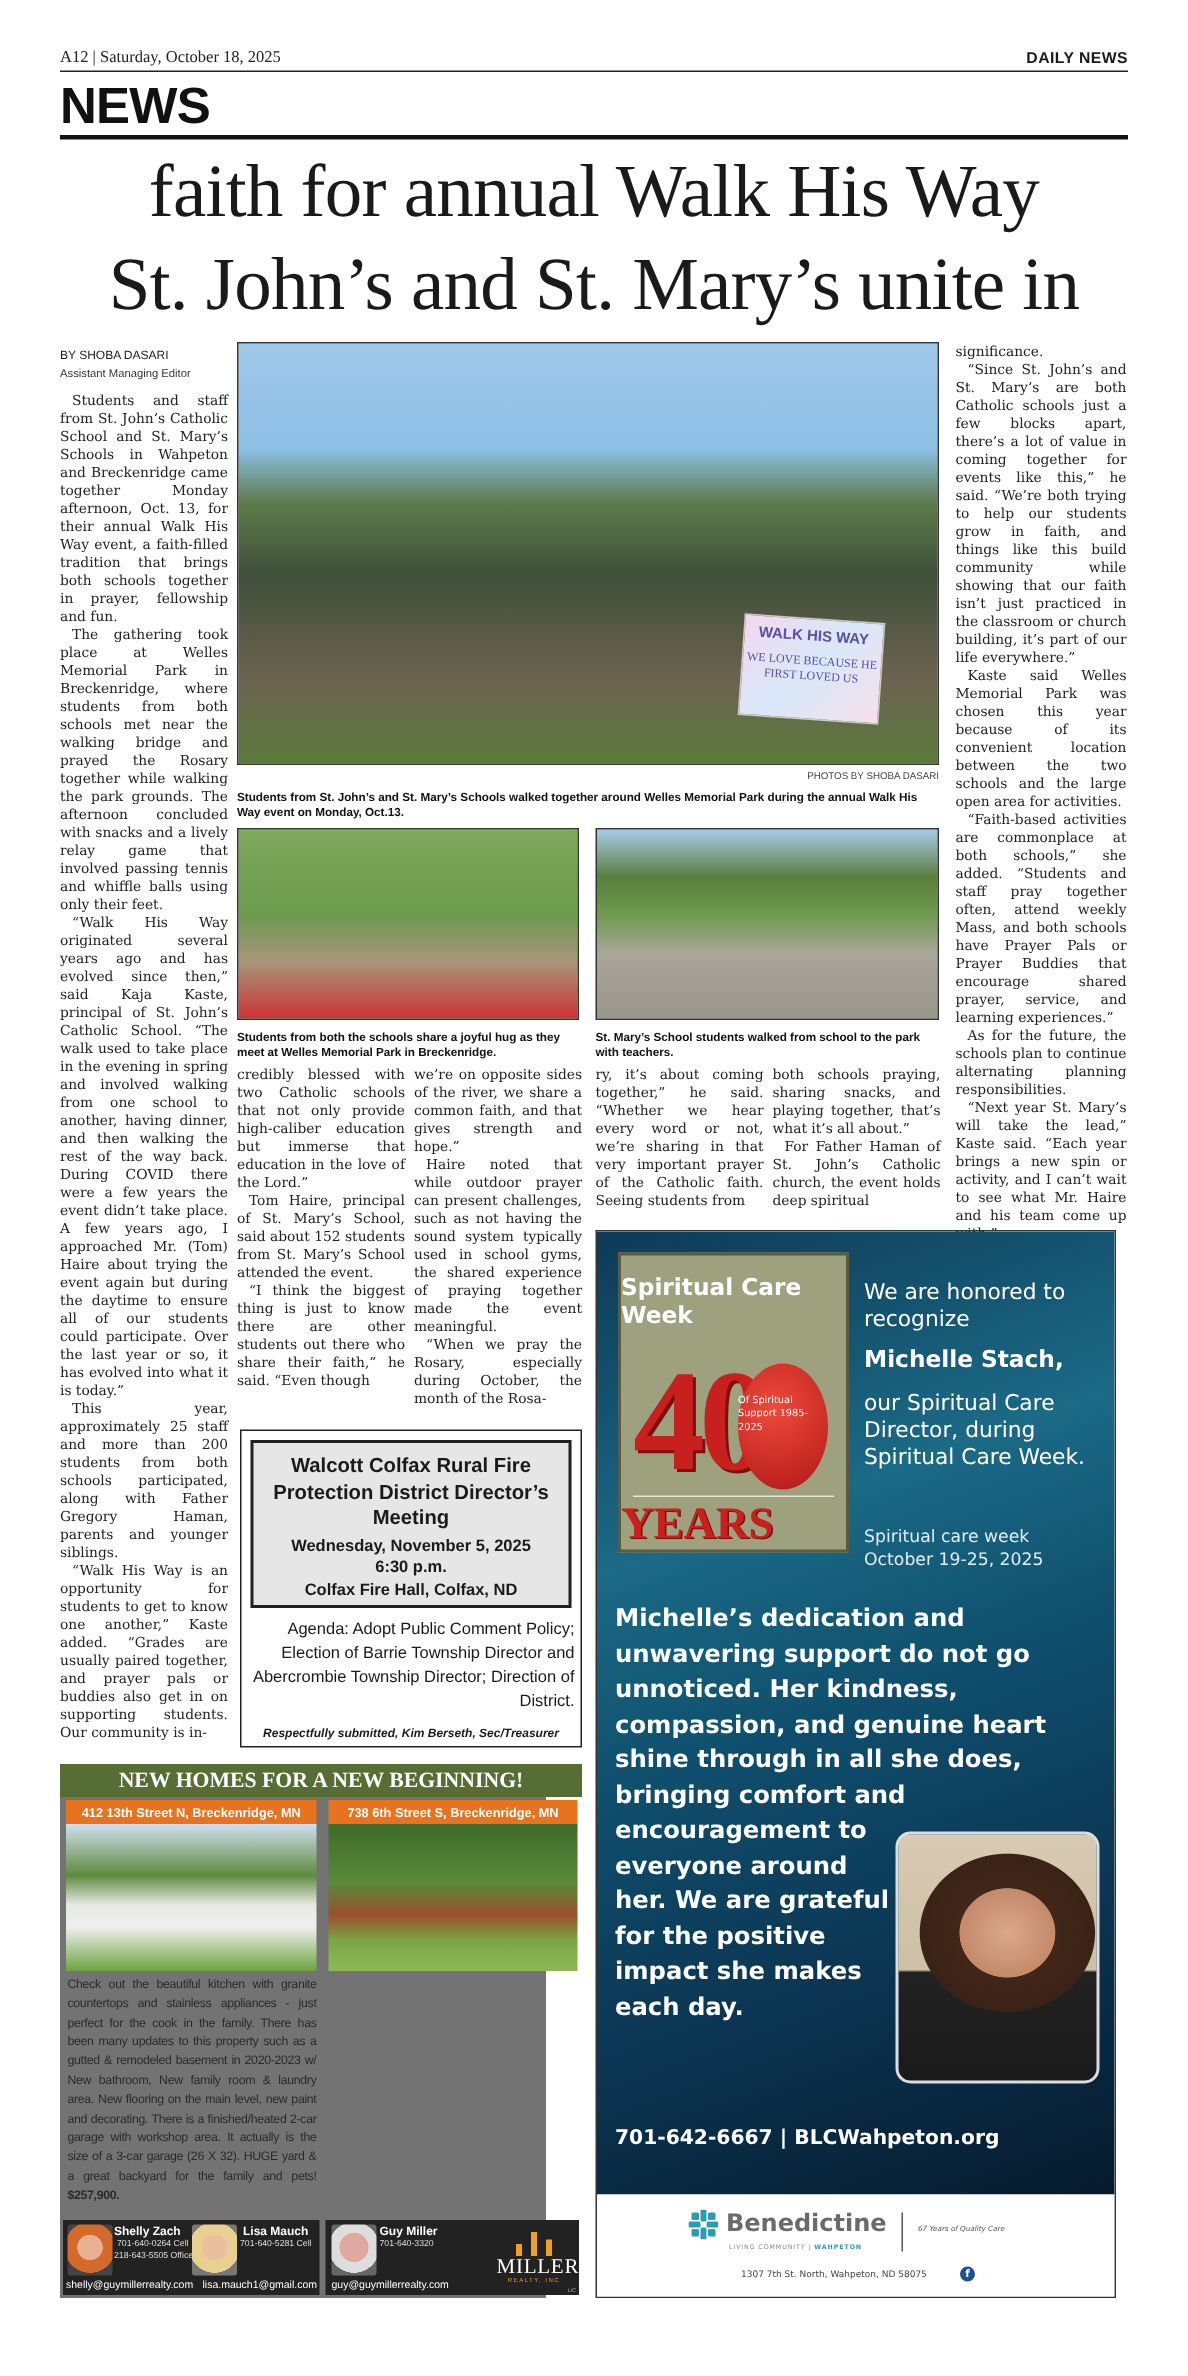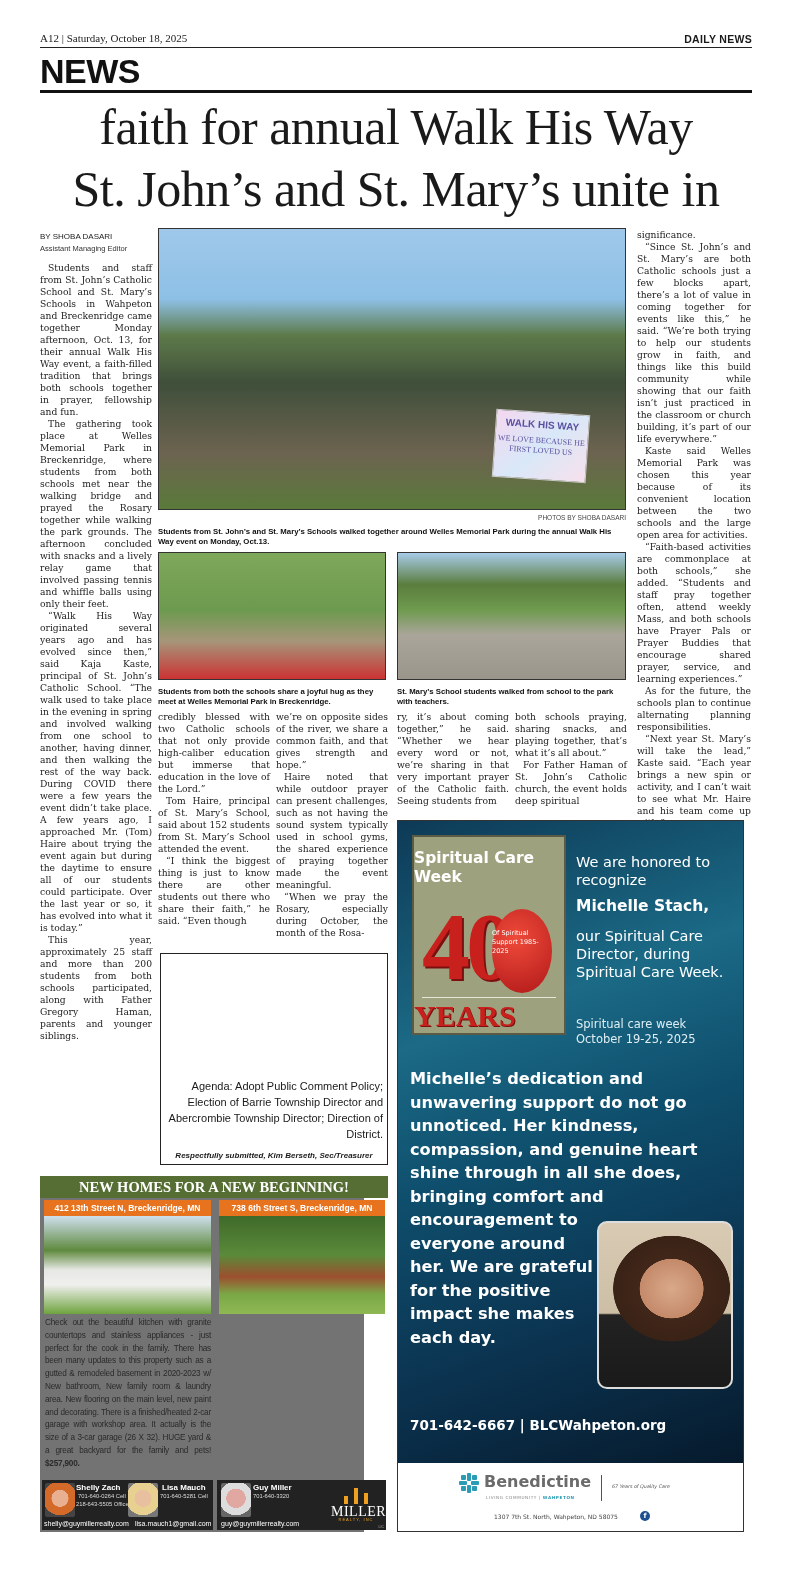--- a/index.html
+++ b/index.html
@@ -113,20 +113,21 @@
 </div>
 
 <div class="abs byline">BY SHOBA DASARI</div>
 <div class="abs byline-title">Assistant Managing Editor</div>
 
 <div class="abs col" style="left:40px; top:262px; width:112px;">
   <p>Students and staff from St. John’s Catholic School and St. Mary’s Schools in Wahpeton and Breckenridge came together Monday afternoon, Oct. 13, for their annual Walk His Way event, a faith-filled tradition that brings both schools together in prayer, fellowship and fun.</p>
   <p>The gathering took place at Welles Memorial Park in Breckenridge, where students from both schools met near the walking bridge and prayed the Rosary together while walking the park grounds. The afternoon concluded with snacks and a lively relay game that involved passing tennis and whiffle balls using only their feet.</p>
   <p>“Walk His Way originated several years ago and has evolved since then,” said Kaja Kaste, principal of St. John’s Catholic School. “The walk used to take place in the evening in spring and involved walking from one school to another, having dinner, and then walking the rest of the way back. During COVID there were a few years the event didn’t take place. A few years ago, I approached Mr. (Tom) Haire about trying the event again but during the daytime to ensure all of our students could participate. Over the last year or so, it has evolved into what it is today.”</p>
   <p>This year, approximately 25 staff and more than 200 students from both schools participated, along with Father Gregory Haman, parents and younger siblings.</p>
+  <p>“Walk His Way is an opportunity for students to get to know one another,” Kaste added. “Grades are usually paired together, and prayer pals or buddies also get in on supporting students. Our community is in-</p>
 </div>
 
 <div class="abs photo photo-main"></div>
 <div class="abs sign">
   <div class="s1">WALK HIS WAY</div>
   <div class="s2">WE LOVE BECAUSE HE FIRST LOVED US</div>
 </div>
 <div class="abs credit">PHOTOS BY SHOBA DASARI</div>
 <div class="abs caption" style="left:158px; top:527px; width:468px;">Students from St. John’s and St. Mary’s Schools walked together around Welles Memorial Park during the annual Walk His Way event on Monday, Oct.13.</div>
 
@@ -156,20 +157,26 @@
 <div class="abs col" style="left:637px; top:229px; width:114px;">
   <p class="noindent">significance.</p>
   <p>“Since St. John’s and St. Mary’s are both Catholic schools just a few blocks apart, there’s a lot of value in coming together for events like this,” he said. “We’re both trying to help our students grow in faith, and things like this build community while showing that our faith isn’t just practiced in the classroom or church building, it’s part of our life everywhere.”</p>
   <p>Kaste said Welles Memorial Park was chosen this year because of its convenient location between the two schools and the large open area for activities.</p>
   <p>“Faith-based activities are commonplace at both schools,” she added. “Students and staff pray together often, attend weekly Mass, and both schools have Prayer Pals or Prayer Buddies that encourage shared prayer, service, and learning experiences.”</p>
   <p>As for the future, the schools plan to continue alternating planning responsibilities.</p>
   <p>“Next year St. Mary’s will take the lead,” Kaste said. “Each year brings a new spin or activity, and I can’t wait to see what Mr. Haire and his team come up with.”</p>
 </div>
 
 <div class="abs notice">
+  <div class="notice-inner">
+    <div class="notice-title">Walcott Colfax Rural Fire Protection District Director’s Meeting</div>
+    <div class="notice-when">Wednesday, November 5, 2025</div>
+    <div class="notice-when" style="margin-top:0">6:30 p.m.</div>
+    <div class="notice-when" style="margin-top:0">Colfax Fire Hall, Colfax, ND</div>
+  </div>
   <div class="notice-agenda">Agenda: Adopt Public Comment Policy; Election of Barrie Township Director and Abercrombie Township Director; Direction of District.</div>
   <div class="notice-sign">Respectfully submitted, Kim Berseth, Sec/Treasurer</div>
 </div>
 
 <div class="abs realty">
   <div class="realty-head">NEW HOMES FOR A NEW BEGINNING!</div>
   <div class="addr" style="left:4px; width:167px;">412 13th Street N, Breckenridge, MN</div>
   <div class="addr" style="left:179px; width:166px;">738 6th Street S, Breckenridge, MN</div>
   <div class="house house1"></div>
   <div class="house house2"></div>

